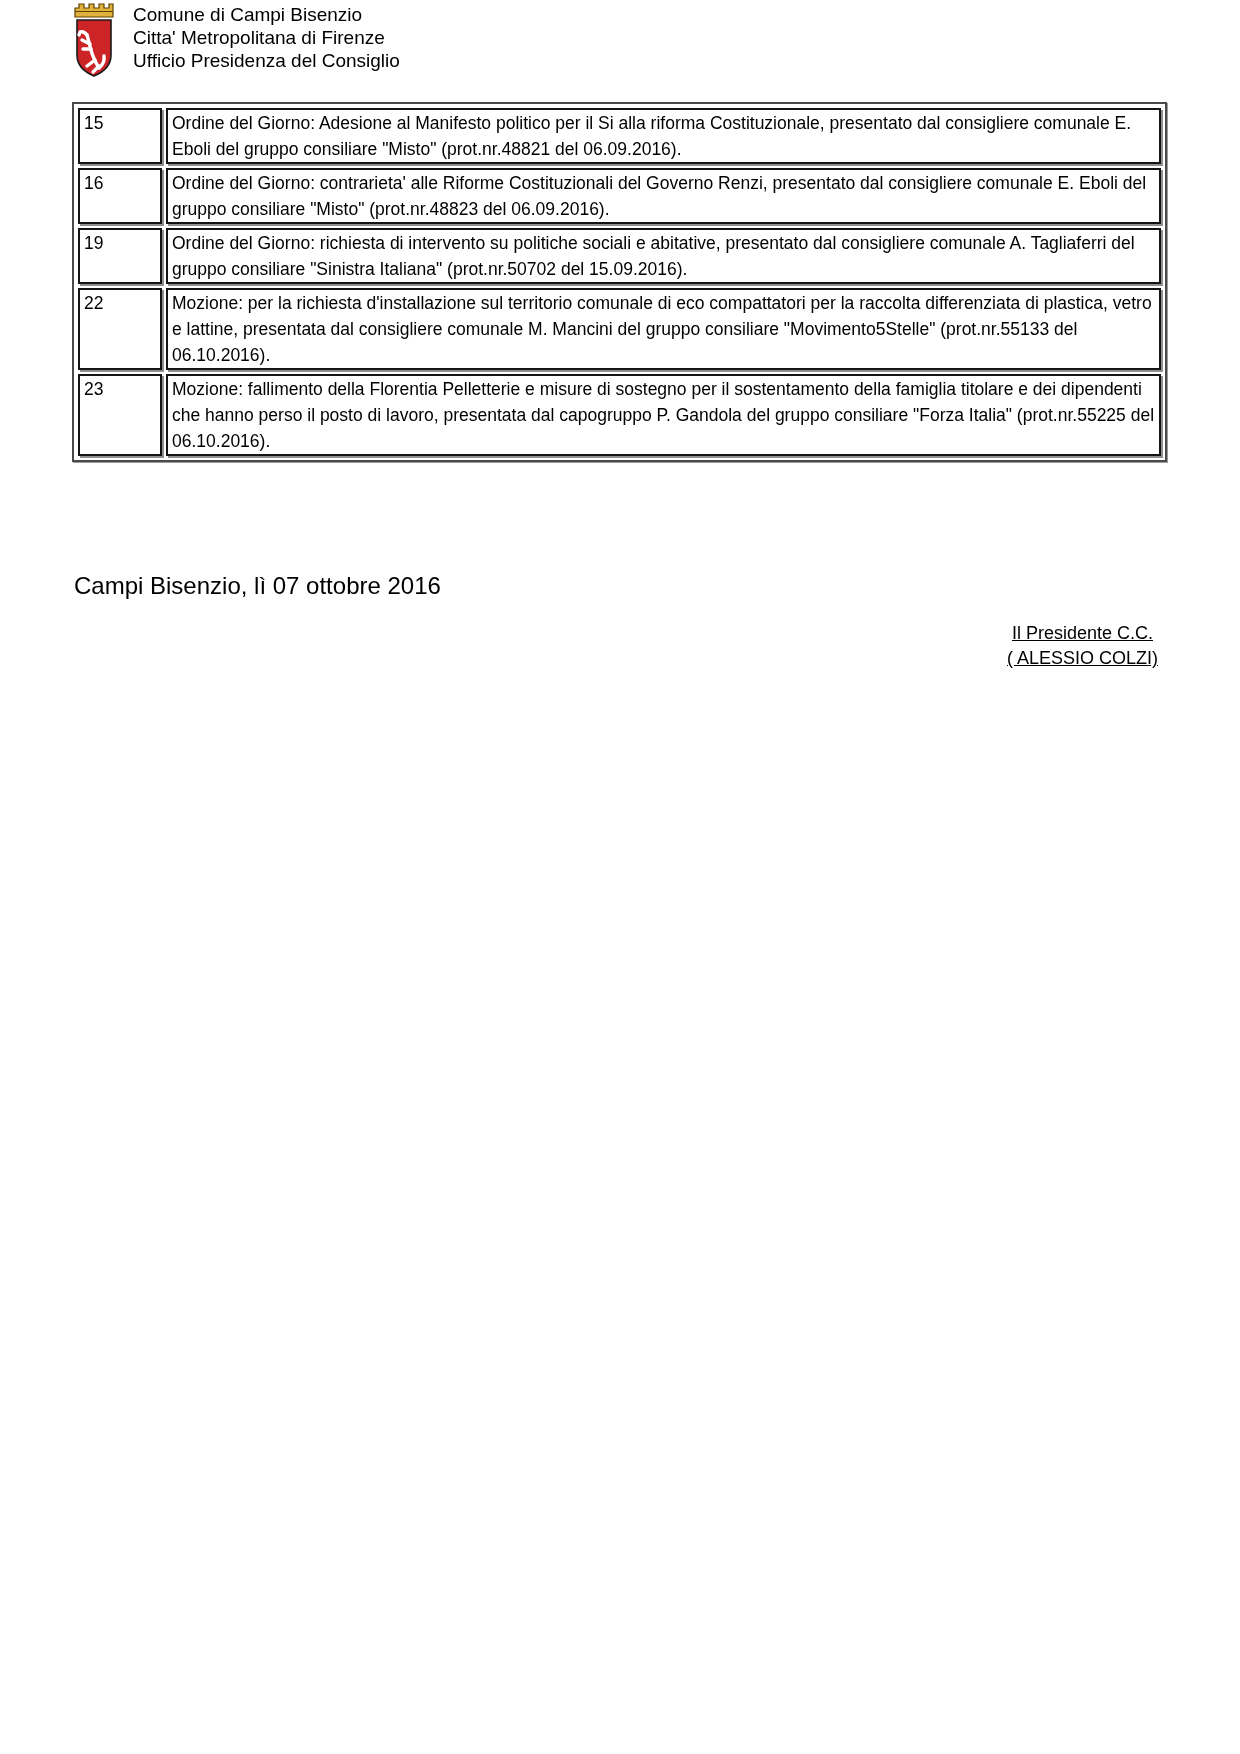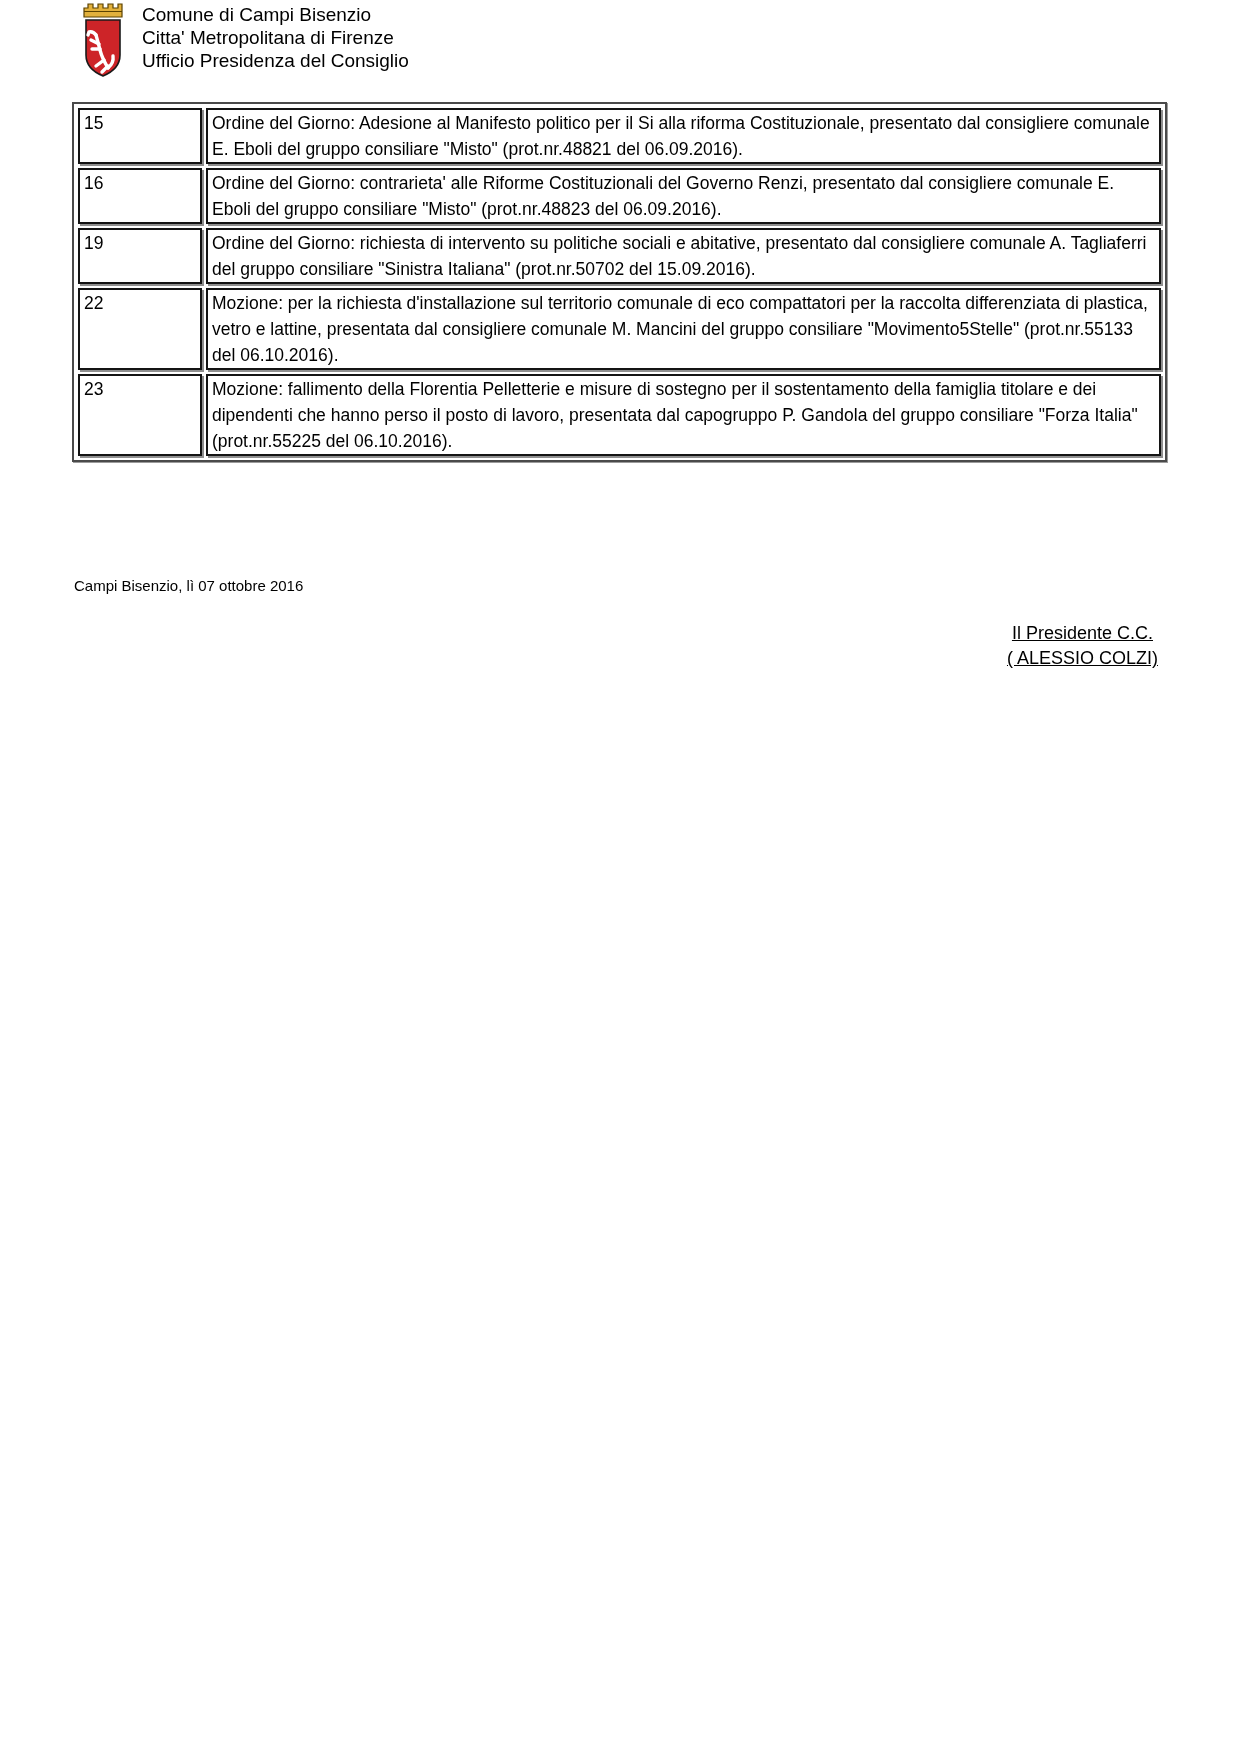--- a/index.html
+++ b/index.html
@@ -9,21 +9,20 @@
     background: #ffffff;
     color: #000000;
     font-family: "Liberation Sans", sans-serif;
     position: relative;
     overflow: hidden;
   }
   .doc-header {
     display: flex;
     align-items: flex-start;
     padding: 2px 0 0 68px;
-    margin-left: 9px;
   }
   .coat { width: 52px; height: 80px; flex: 0 0 auto; }
   .org {
     margin-left: 13px;
     padding-top: 1px;
     font-size: 19px;
     line-height: 23px;
     white-space: nowrap;
   }
   table.docket {
@@ -37,25 +36,25 @@
   }
   table.docket td {
     border: 2px solid #141414;
     box-shadow: 2px 2px 0 #8f8f8f;
     background: #ffffff;
     vertical-align: top;
     font-size: 17.5px;
     line-height: 26px;
     padding: 0 4px;
   }
-  td.num-cell { width: 124px; margin-left: 22px; }
+  td.num-cell { width: 84px; margin-left: 22px; }
   td.desc-cell { }
   .place-date {
     margin: 112px 4px 0 74px;
-    font-size: 15px;
+    font-size: 24px;
     line-height: 23px;
   }
   .signature {
     width: max-content;
     margin: 24px 82px 0 auto;
     text-align: center;
     font-size: 18px;
     line-height: 25px;
     text-decoration: underline;
   }

